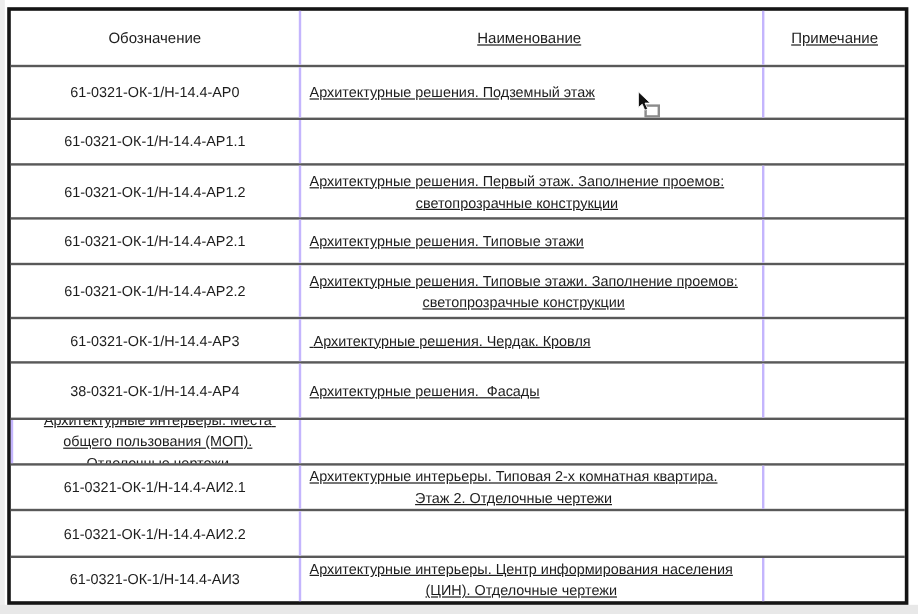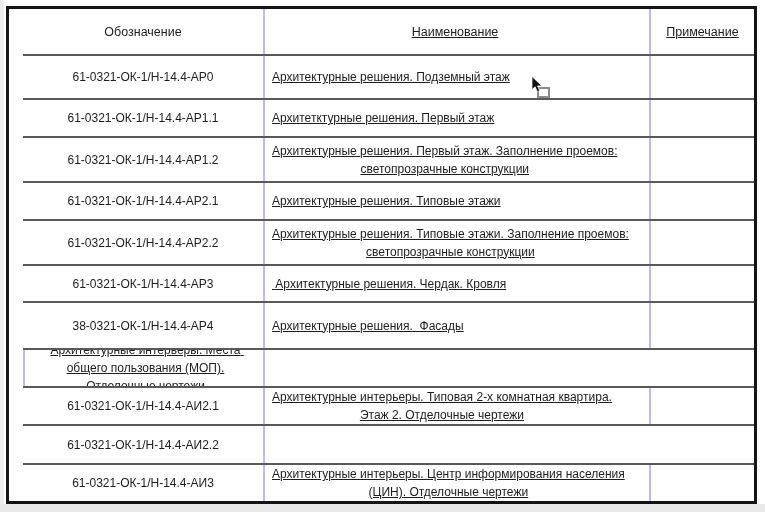--- a/index.html
+++ b/index.html
@@ -33,21 +33,20 @@
     width: 751px;
     box-sizing: border-box;
     border: 3px solid #141414;
     background: #ffffff;
   }
   .row {
     display: grid;
     grid-template-columns: 240px 386px 1fr;
     box-sizing: border-box;
     border-top: 2px solid #595959;
-    margin-left: 14px;
   }
   .row.header { border-top: none; }
   .cell {
     box-sizing: border-box;
     overflow: hidden;
     color: #1d1d1d;
     font-size: 12px;
     line-height: 18px;
     display: flex;
     align-items: center;
@@ -95,21 +94,20 @@
     </div>
 
     <div class="row" style="height:44px">
       <div class="cell c-des">61-0321-ОК-1/Н-14.4-АР0</div>
       <div class="cell c-name">Архитектурные решения. Подземный этаж</div>
       <div class="cell c-note"></div>
     </div>
 
     <div class="row" style="height:38px">
       <div class="cell c-des">61-0321-ОК-1/Н-14.4-АР1.1</div>
-      <div class="cell c-name">Архитетктурные решения. Первый этаж</div>
       <div class="cell c-note"></div>
     </div>
 
     <div class="row" style="height:45px">
       <div class="cell c-des">61-0321-ОК-1/Н-14.4-АР1.2</div>
       <div class="cell c-name">Архитектурные решения. Первый этаж. Заполнение проемов:
 светопрозрачные конструкции</div>
       <div class="cell c-note"></div>
     </div>
 

